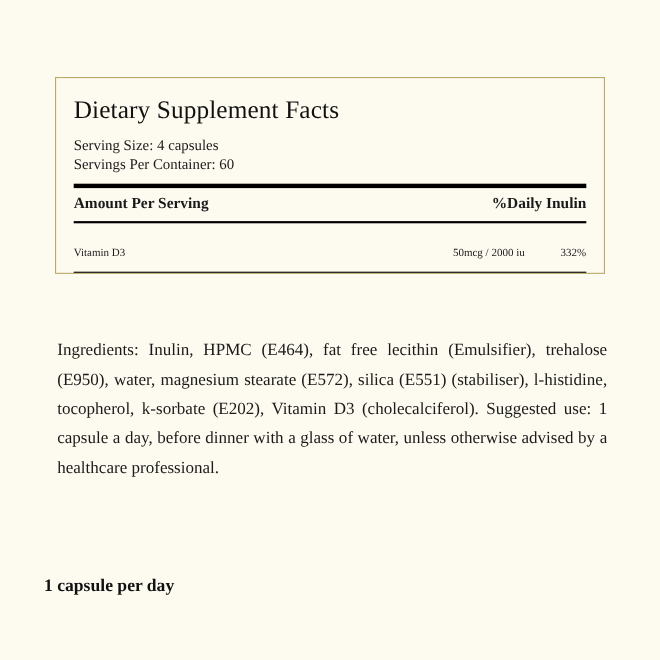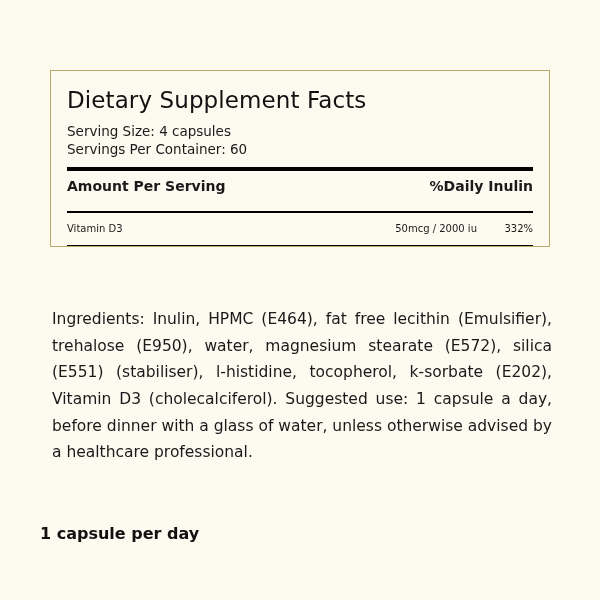--- a/index.html
+++ b/index.html
@@ -13,20 +13,21 @@
     font-family: "DejaVu Sans", sans-serif;
     color: #1a1a1a;
     overflow: hidden;
   }
   .page {
     width: 600px;
     height: 468px;
     position: relative;
     box-sizing: border-box;
     padding: 0;
+    font-family: Liberation Serif, serif;
   }
   .panel {
     position: absolute;
     left: 50px;
     top: 70px;
     width: 500px;
     box-sizing: border-box;
     border: 1px solid #b9a96a;
     background: #fdfaf0;
     padding: 14px 16px 0 16px;
@@ -54,40 +55,41 @@
   .rule-thin {
     border-bottom: 1px solid #000;
     margin: 0;
   }
   .hdr-row {
     display: flex;
     justify-content: space-between;
     align-items: baseline;
     font-size: 14px;
     font-weight: bold;
-    padding: 7px 0 17px 0;
+    padding: 7px 0 7px 0;
   }
   .nutrient-row {
     display: flex;
     align-items: baseline;
     font-size: 10px;
     padding: 10px 0 11px 0;
   }
   .nutrient-name {
     flex: 0 0 auto;
     width: 48%;
   }
   .nutrient-amount {
     flex: 1 1 auto;
     text-align: right;
   }
   .nutrient-dv {
     flex: 0 0 auto;
     text-align: right;
     min-width: 56px;
+    margin-top: 12px;
   }
   .footnote {
     font-size: 14px;
     padding: 8px 0 9px 4px;
   }
   .ingredients {
     position: absolute;
     left: 52px;
     top: 306px;
     width: 500px;

